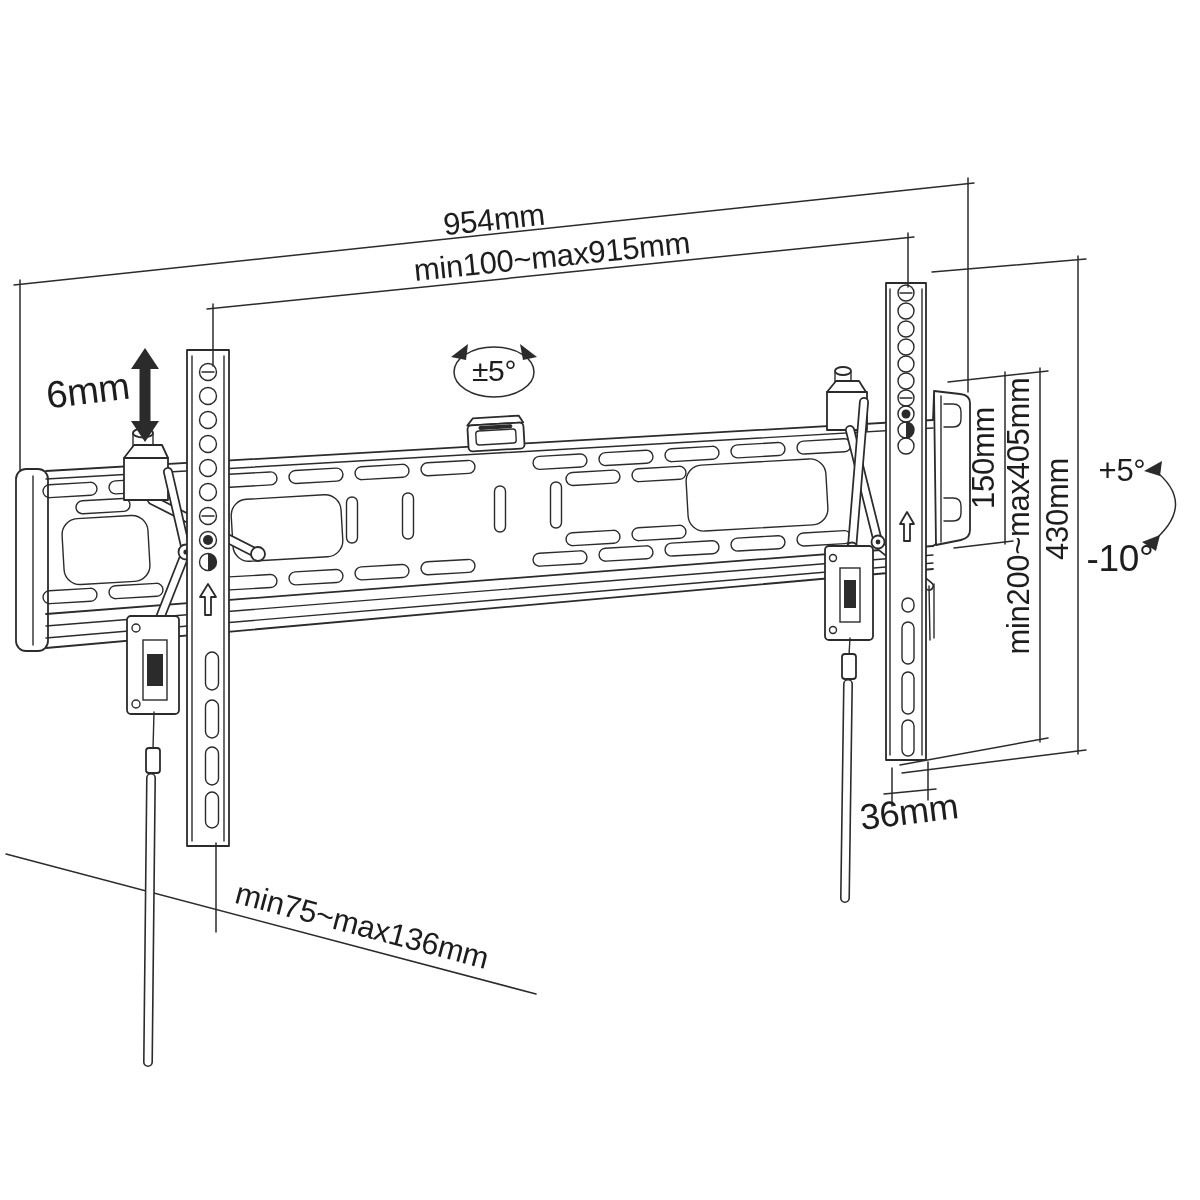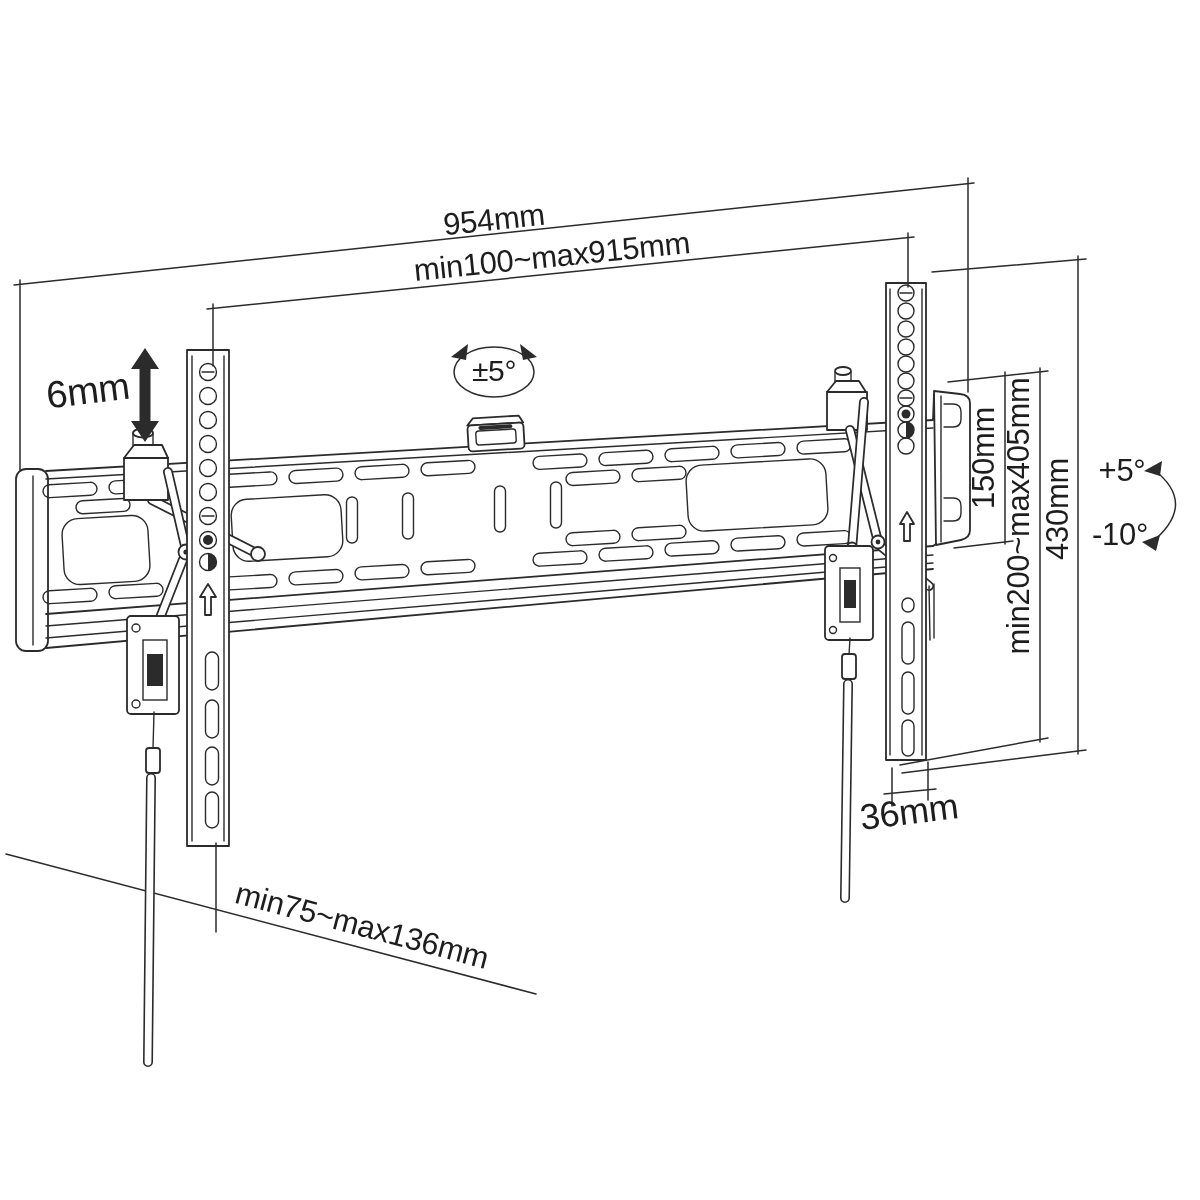--- a/index.html
+++ b/index.html
@@ -289,19 +289,19 @@
 <div class="lbl" style="left:494px;top:371px;font-size:30px">±5°</div>
 
 <div class="lbl" style="left:984px;top:458px;font-size:31px;--r:-90deg">150mm</div>
 
 <div class="lbl" style="left:1019px;top:516px;font-size:31px;--r:-90deg">min200~max405mm</div>
 
 <div class="lbl" style="left:1058px;top:509px;font-size:31px;--r:-90deg">430mm</div>
 
 <div class="lbl" style="left:1122px;top:471px;font-size:31px">+5°</div>
 
-<div class="lbl" style="left:1120px;top:535px;font-size:31px">-10°</div>
+<div class="lbl" style="left:1120px;top:559px;font-size:37px">-10°</div>
 
 <div class="lbl" style="left:909px;top:812px;font-size:36px;--r:-7deg">36mm</div>
 
 <div class="lbl" style="left:362px;top:926px;font-size:31px;--r:14.8deg">min75~max136mm</div>
 
 </div>
 
 </body></html>

